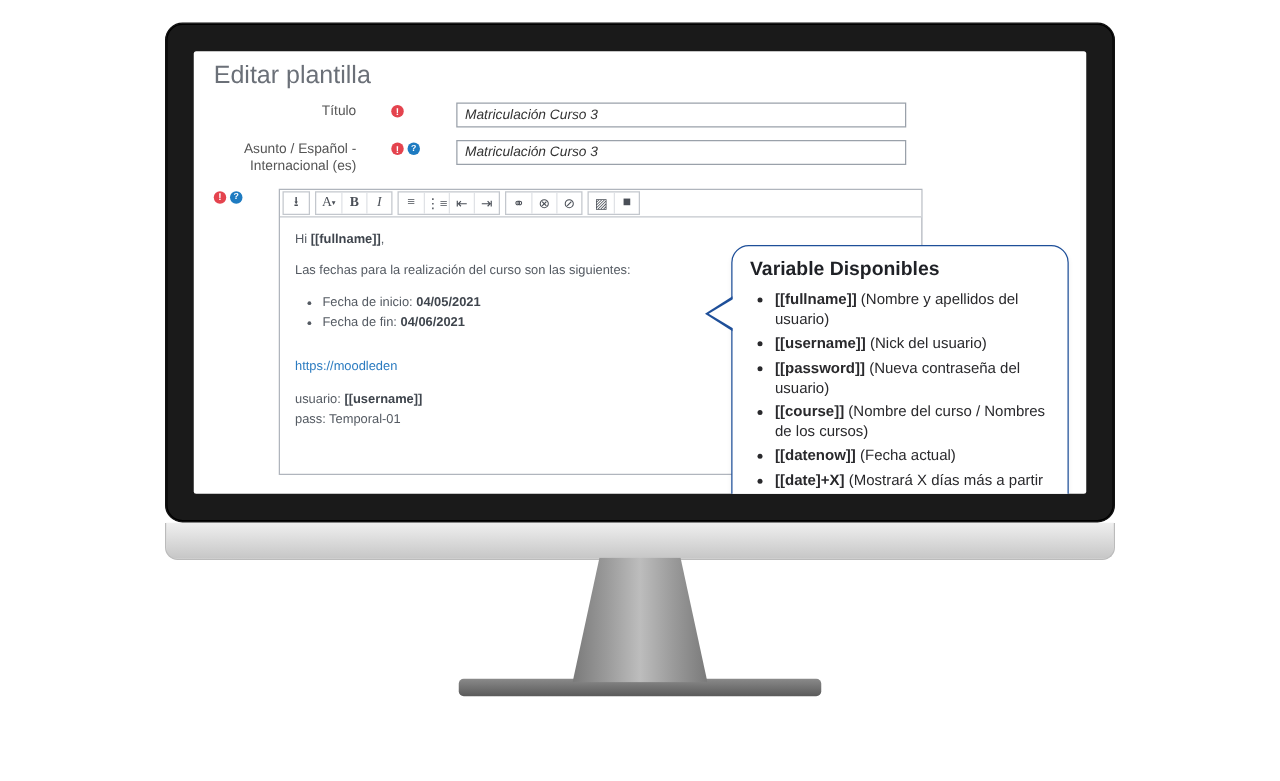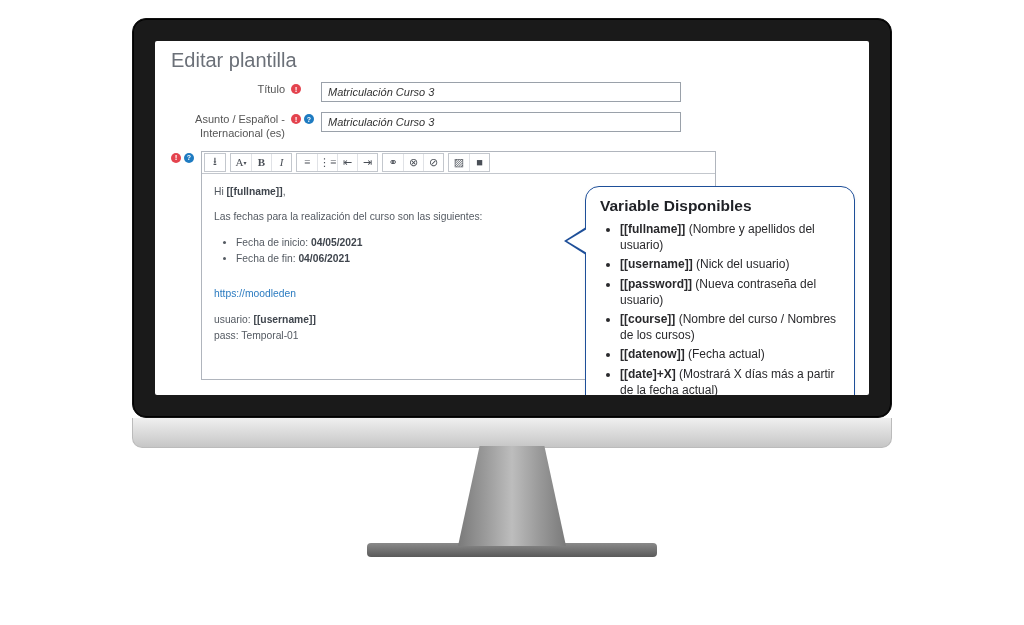--- a/index.html
+++ b/index.html
@@ -69,20 +69,21 @@
     .page-title {
       font-size: 20px;
       font-weight: 400;
       color: #6b7078;
       margin-bottom: 10px;
     }
     .row {
       display: flex;
       align-items: flex-start;
       margin-bottom: 10px;
+      gap: 22px;
     }
     .lbl-col {
       width: 120px;
       text-align: right;
       padding-right: 6px;
       font-size: 11px;
       color: #555;
       line-height: 1.3;
     }
     .icon-col {
@@ -153,21 +154,21 @@
       height: 205px;
       overflow: hidden;
     }
     .editor-body p { margin-bottom: 9px; }
     .editor-body ul { list-style: disc; padding-left: 22px; margin-bottom: 19px; }
     .editor-body b { color: #3f454d; font-weight: 700; }
     .lnk { color: #2b7bc0; }
     
     .popup {
       position: absolute;
-      top: 145px;
+      top: 155px;
       left: 430px;
       width: 270px;
       background: #fff;
       border: 1.8px solid #1e4f99;
       border-radius: 14px;
       padding: 10px 14px 12px 14px;
       font-size: 12px;
       color: #29292c;
       box-shadow: 0 2px 4px rgba(0,0,0,.06);
     }

